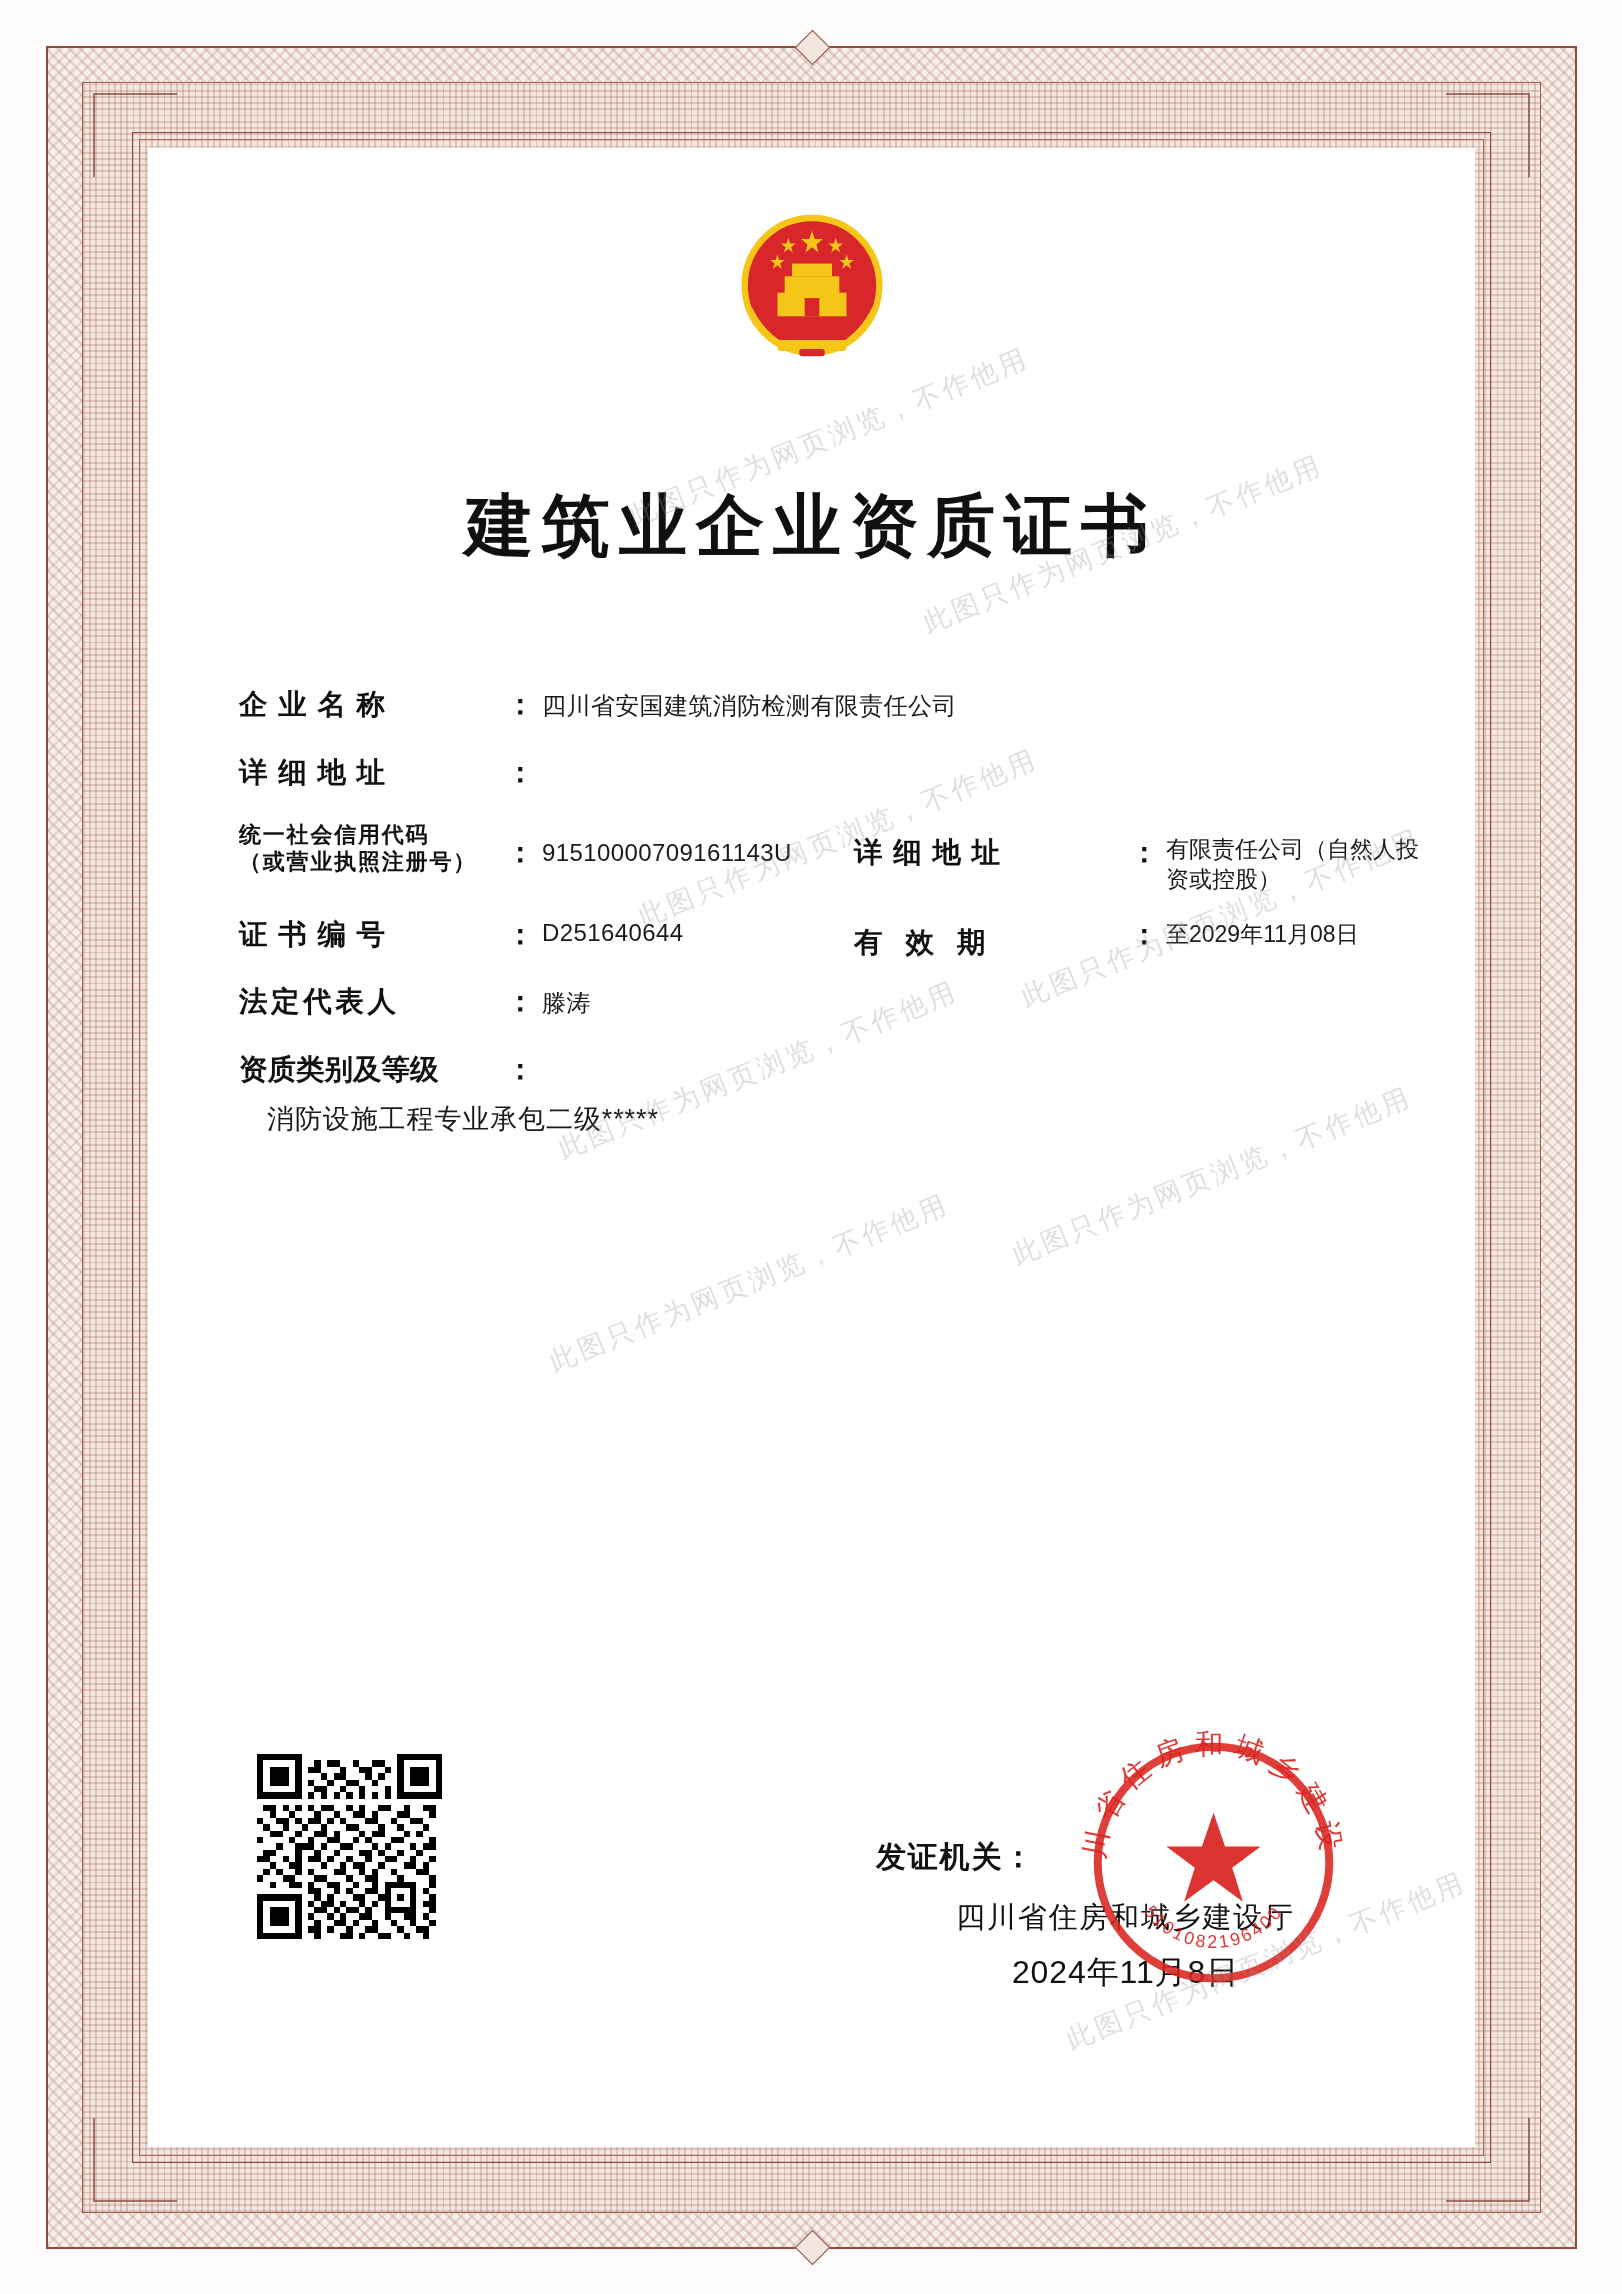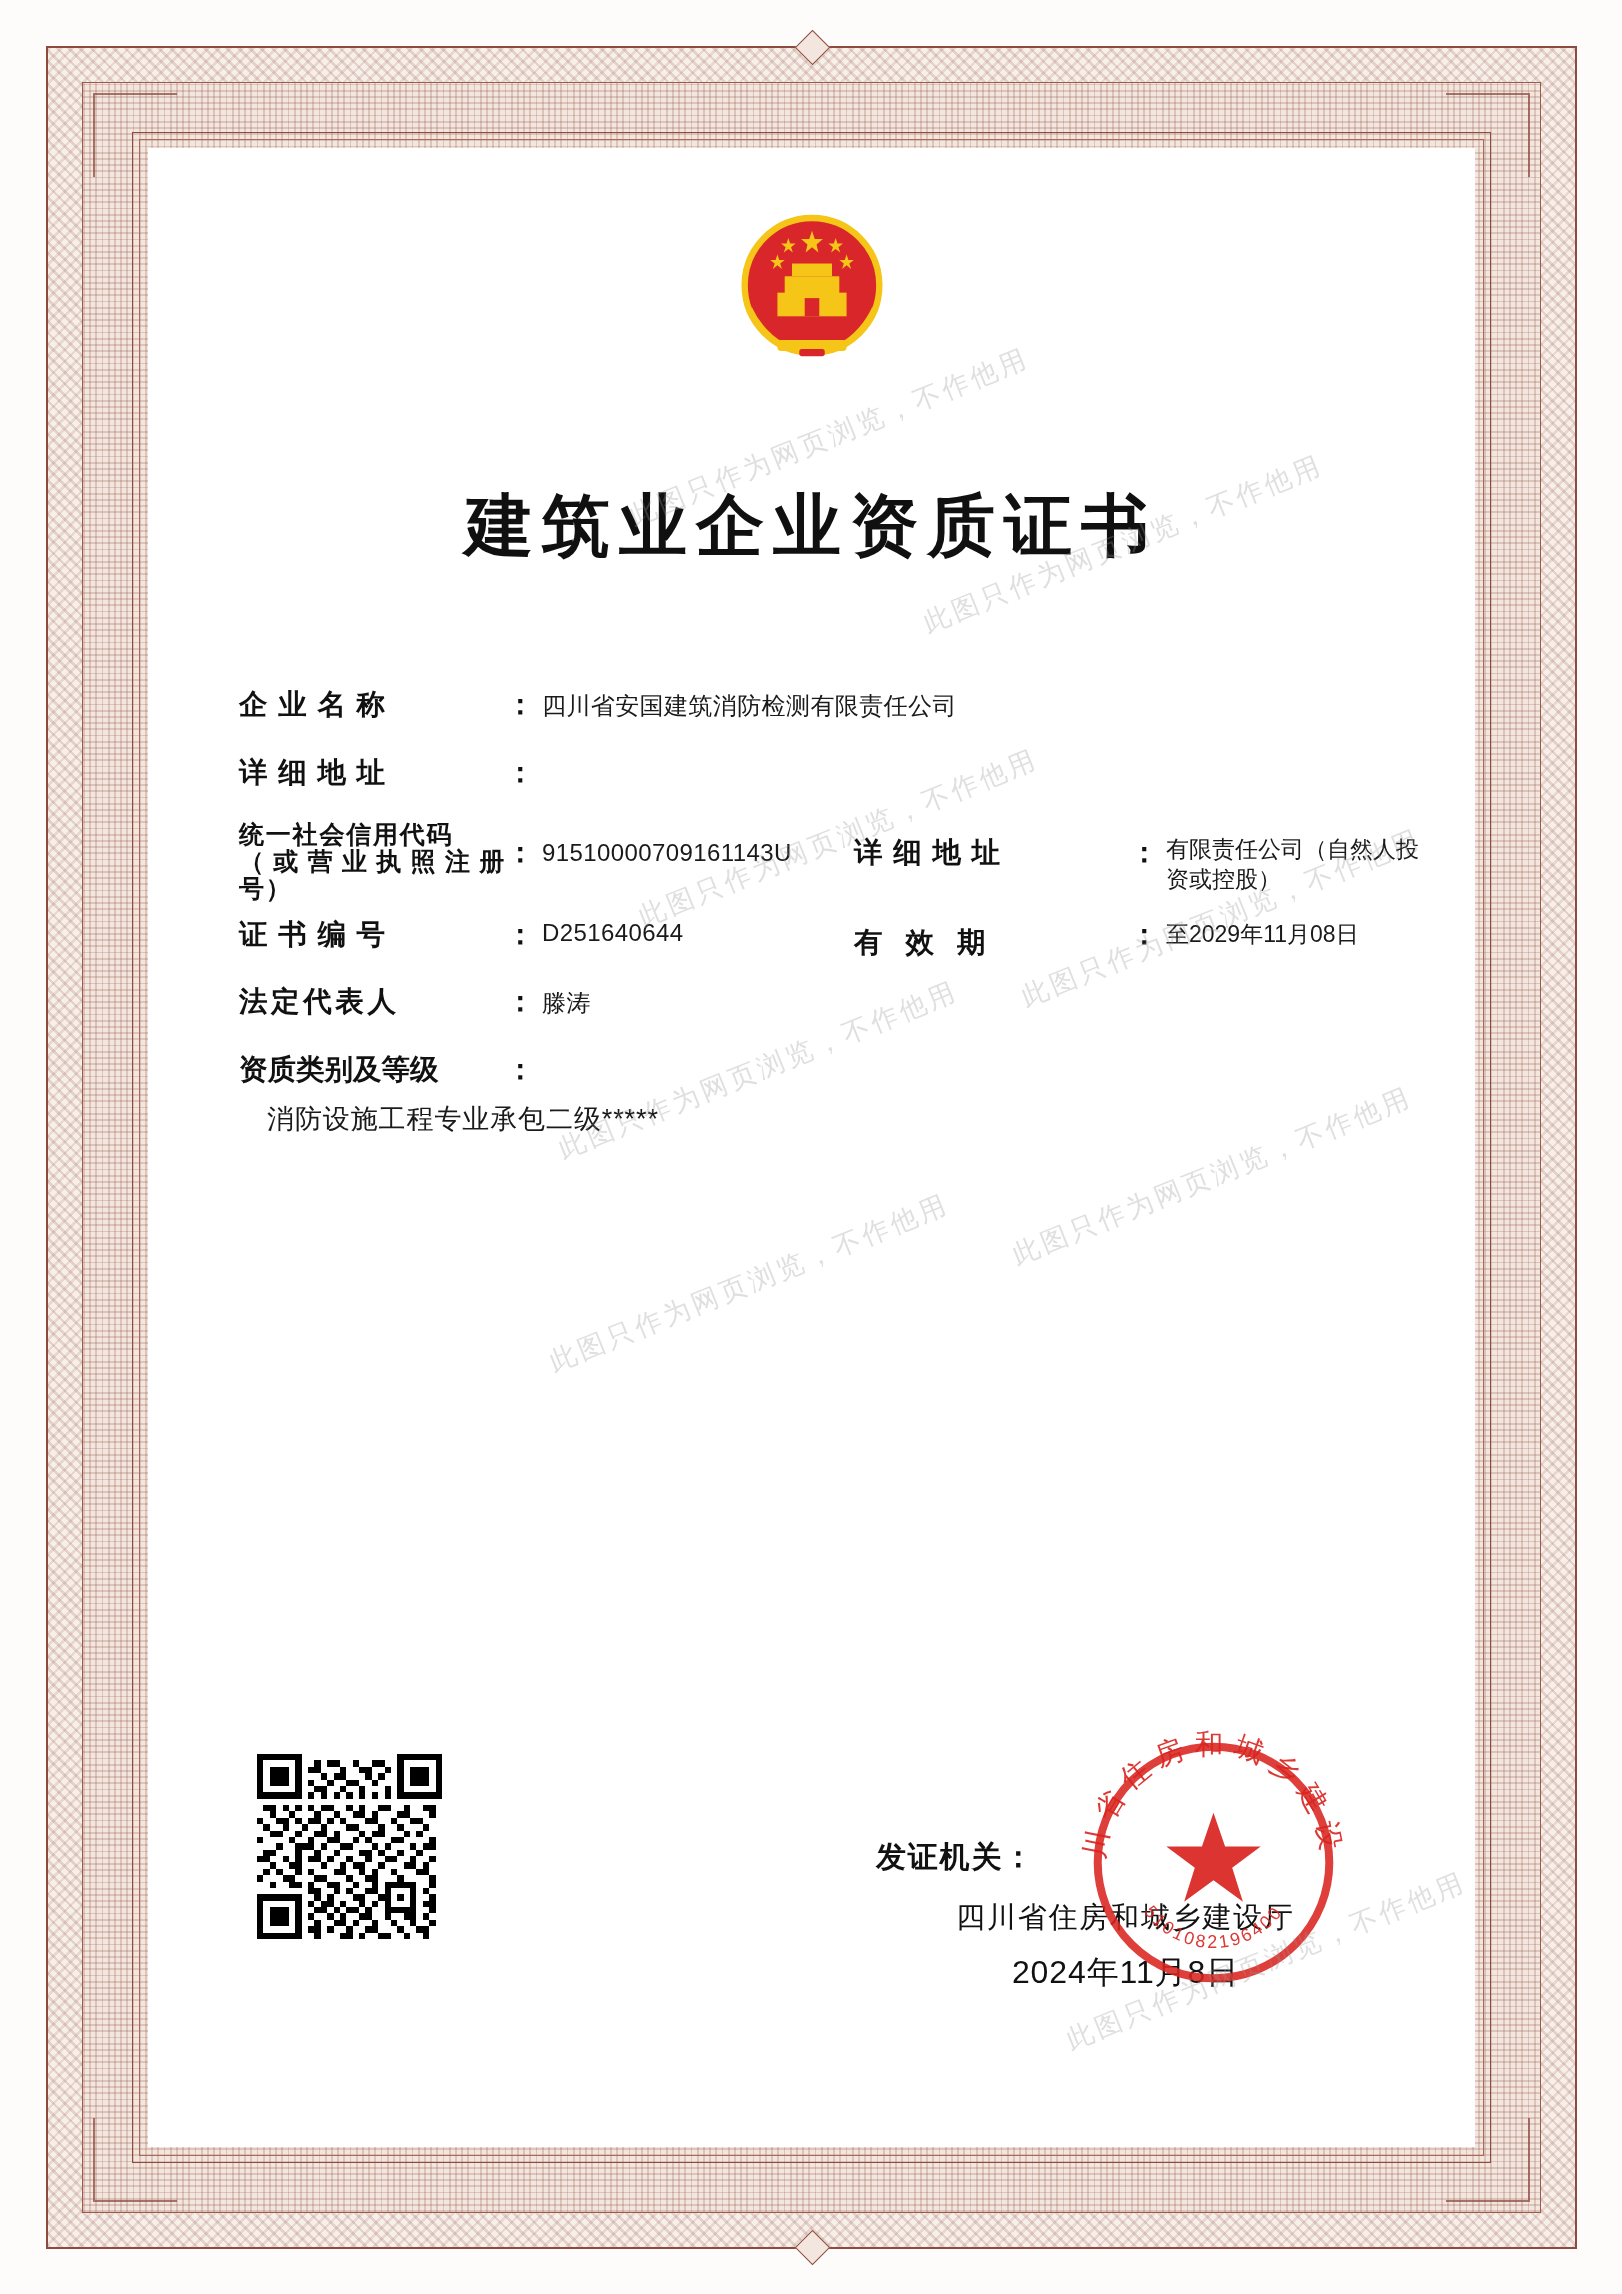--- a/index.html
+++ b/index.html
@@ -127,21 +127,21 @@
     top: 0;
     width: 267px;
     text-align: justify;
     font-family: "Liberation Sans", sans-serif;
     font-weight: bold;
     font-size: 28.5px;
     color: #111;
     letter-spacing: 10.7px;
   }
   .label.small {
-    font-size: 25px;
+    font-size: 22px;
     letter-spacing: 1.8px;
     line-height: 27px;
     font-weight: bold;
   }
   .colon {
     position: absolute;
     left: 267px;
     top: 0;
     font-family: "Liberation Sans", sans-serif;
     font-weight: bold;

